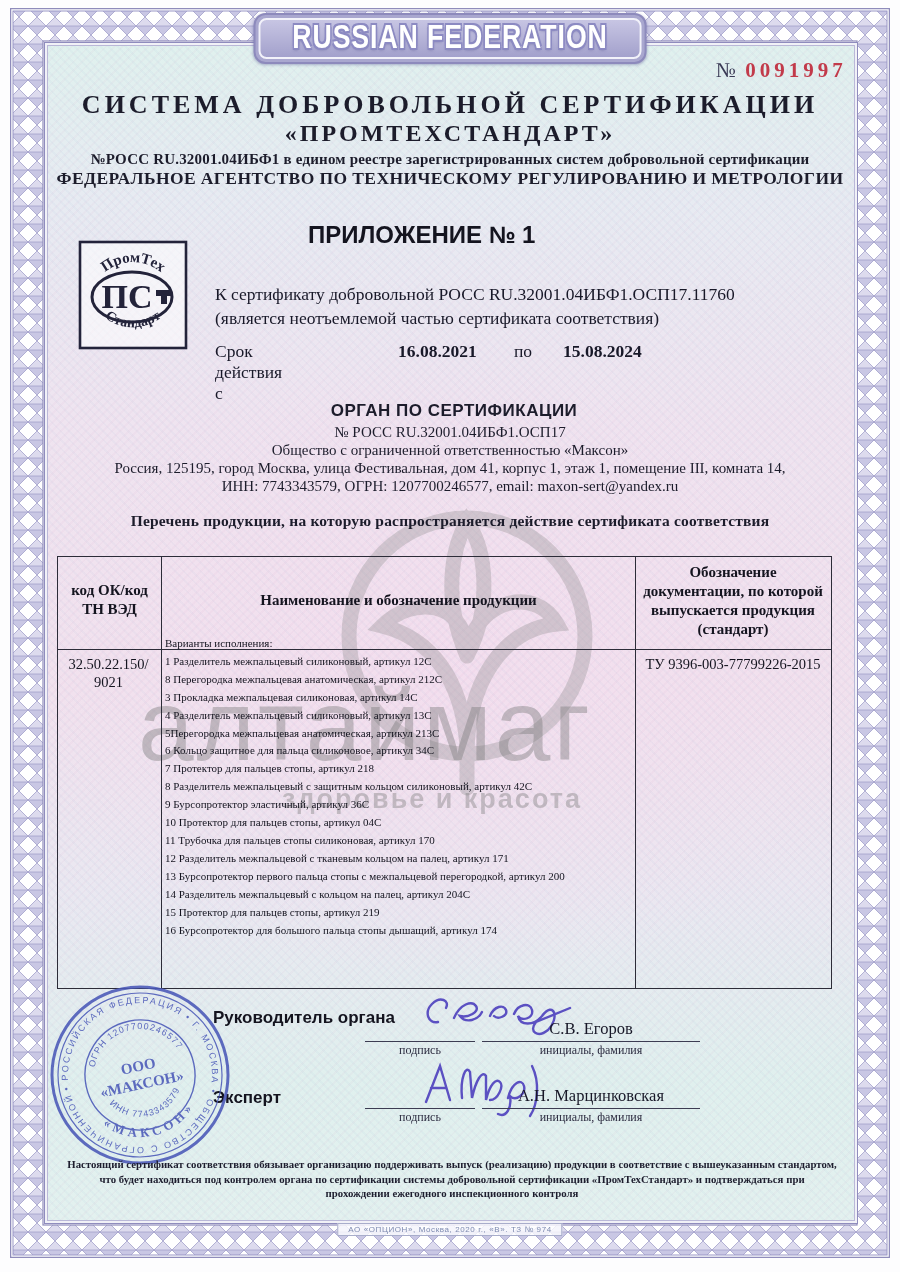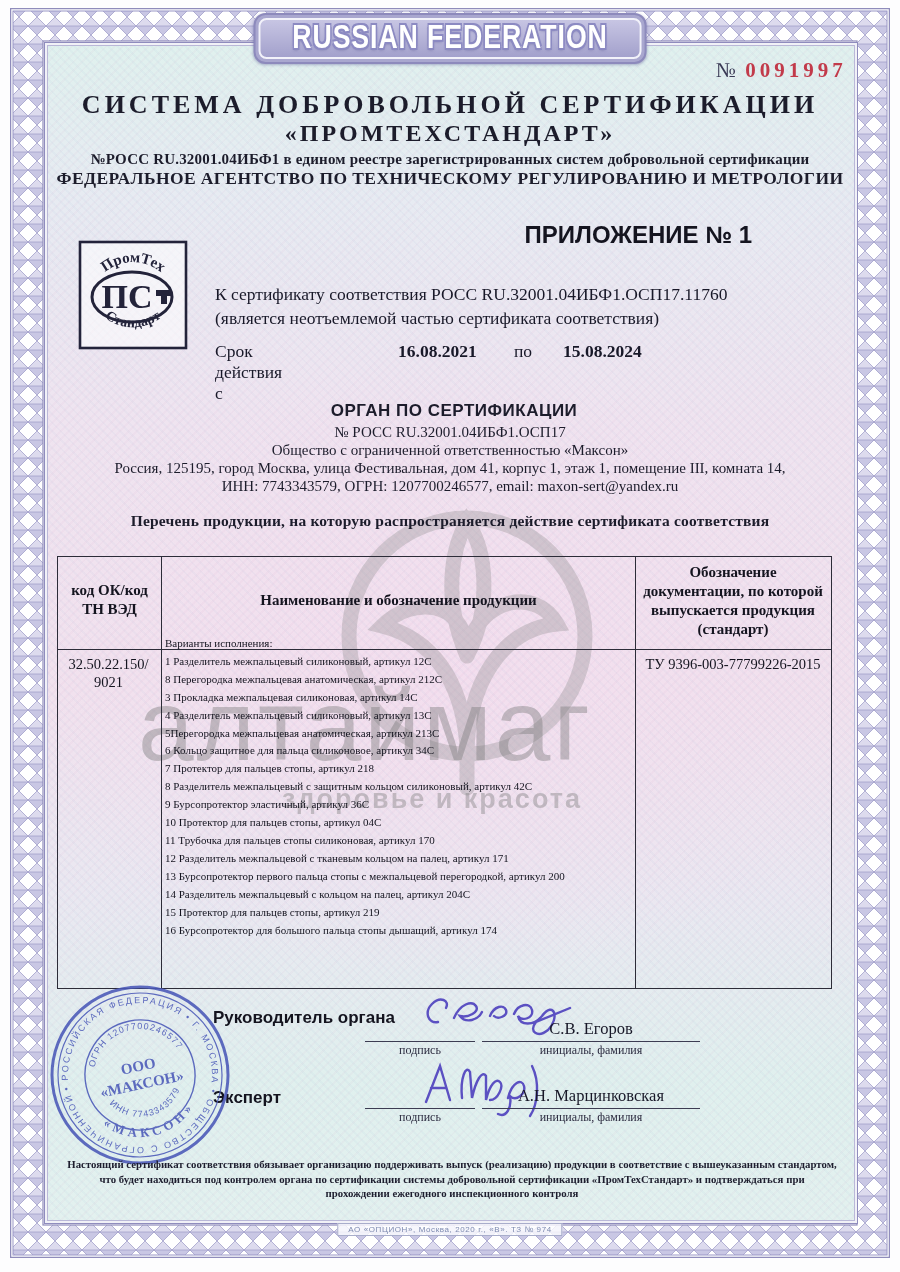--- a/index.html
+++ b/index.html
@@ -35,21 +35,21 @@
 
   .serial{top:58px;left:716px;font-size:21px;letter-spacing:2px;white-space:nowrap;}
   .serial .pfx{color:#3a3a55;}
   .serial .num{color:#c23a4a;letter-spacing:4px;font-weight:bold;}
 
   .title1{top:90px;font-size:26px;font-weight:bold;letter-spacing:4px;}
   .title2{top:120px;font-size:24px;font-weight:bold;letter-spacing:3px;}
   .reg-line{top:151px;font-size:15px;font-weight:bold;letter-spacing:.2px;}
   .agency{top:168px;font-size:17.5px;font-weight:bold;letter-spacing:.4px;}
 
-  .appendix{top:221px;left:292px;width:460px;text-align:right;
+  .appendix{top:221px;left:308px;width:460px;text-align:left;
     font-family:"Liberation Sans","DejaVu Sans",sans-serif;font-weight:bold;font-size:24px;color:#14141f;}
 
   .logo-box{top:240px;left:78px;}
 
   .cert-lines{top:282px;left:215px;width:640px;font-size:17.5px;line-height:24px;color:#181828;}
   .validity{top:341px;height:24px;font-size:17.5px;color:#181828;}
   .validity .v-label{position:absolute;left:215px;}
   .validity .v-from{position:absolute;left:398px;font-weight:bold;}
   .validity .v-po{position:absolute;left:514px;}
   .validity .v-to{position:absolute;left:563px;font-weight:bold;}
@@ -172,21 +172,21 @@
     </text>
     <text font-family="Liberation Serif,serif" font-size="14" font-weight="bold" fill="#23233a">
       <textPath href="#arcBot" startOffset="50%" text-anchor="middle">Стандарт</textPath>
     </text>
     <ellipse cx="54" cy="57" rx="40" ry="25" fill="none" stroke="#23233a" stroke-width="3"></ellipse>
     <text x="49" y="68" text-anchor="middle" font-family="Liberation Serif,serif" font-size="34" font-weight="bold" fill="#23233a">ПС</text>
     <path d="M78,50 h16 v6 h-5 v8 h-6 v-8 h-5 Z" fill="#23233a"></path>
   </svg>
 
   <div class="abs cert-lines">
-    <div>К сертификату соответствия РОСС RU.32001.04ИБФ1.ОСП17.11760</div>
+    <div>К сертификату добровольной РОСС RU.32001.04ИБФ1.ОСП17.11760</div>
     <div>(является неотъемлемой частью сертификата соответствия)</div>
   </div>
   <div class="abs validity">
     <span class="v-label">Срок действия с</span>
     <span class="v-from">16.08.2021</span>
     <span class="v-po">по</span>
     <span class="v-to">15.08.2024</span>
   </div>
 
   <div class="abs ctr ink org-header">ОРГАН ПО СЕРТИФИКАЦИИ</div>

